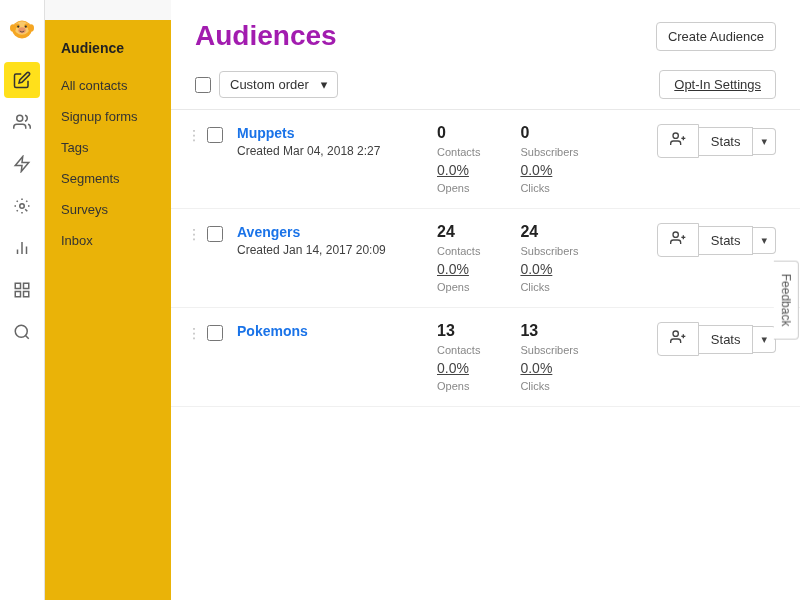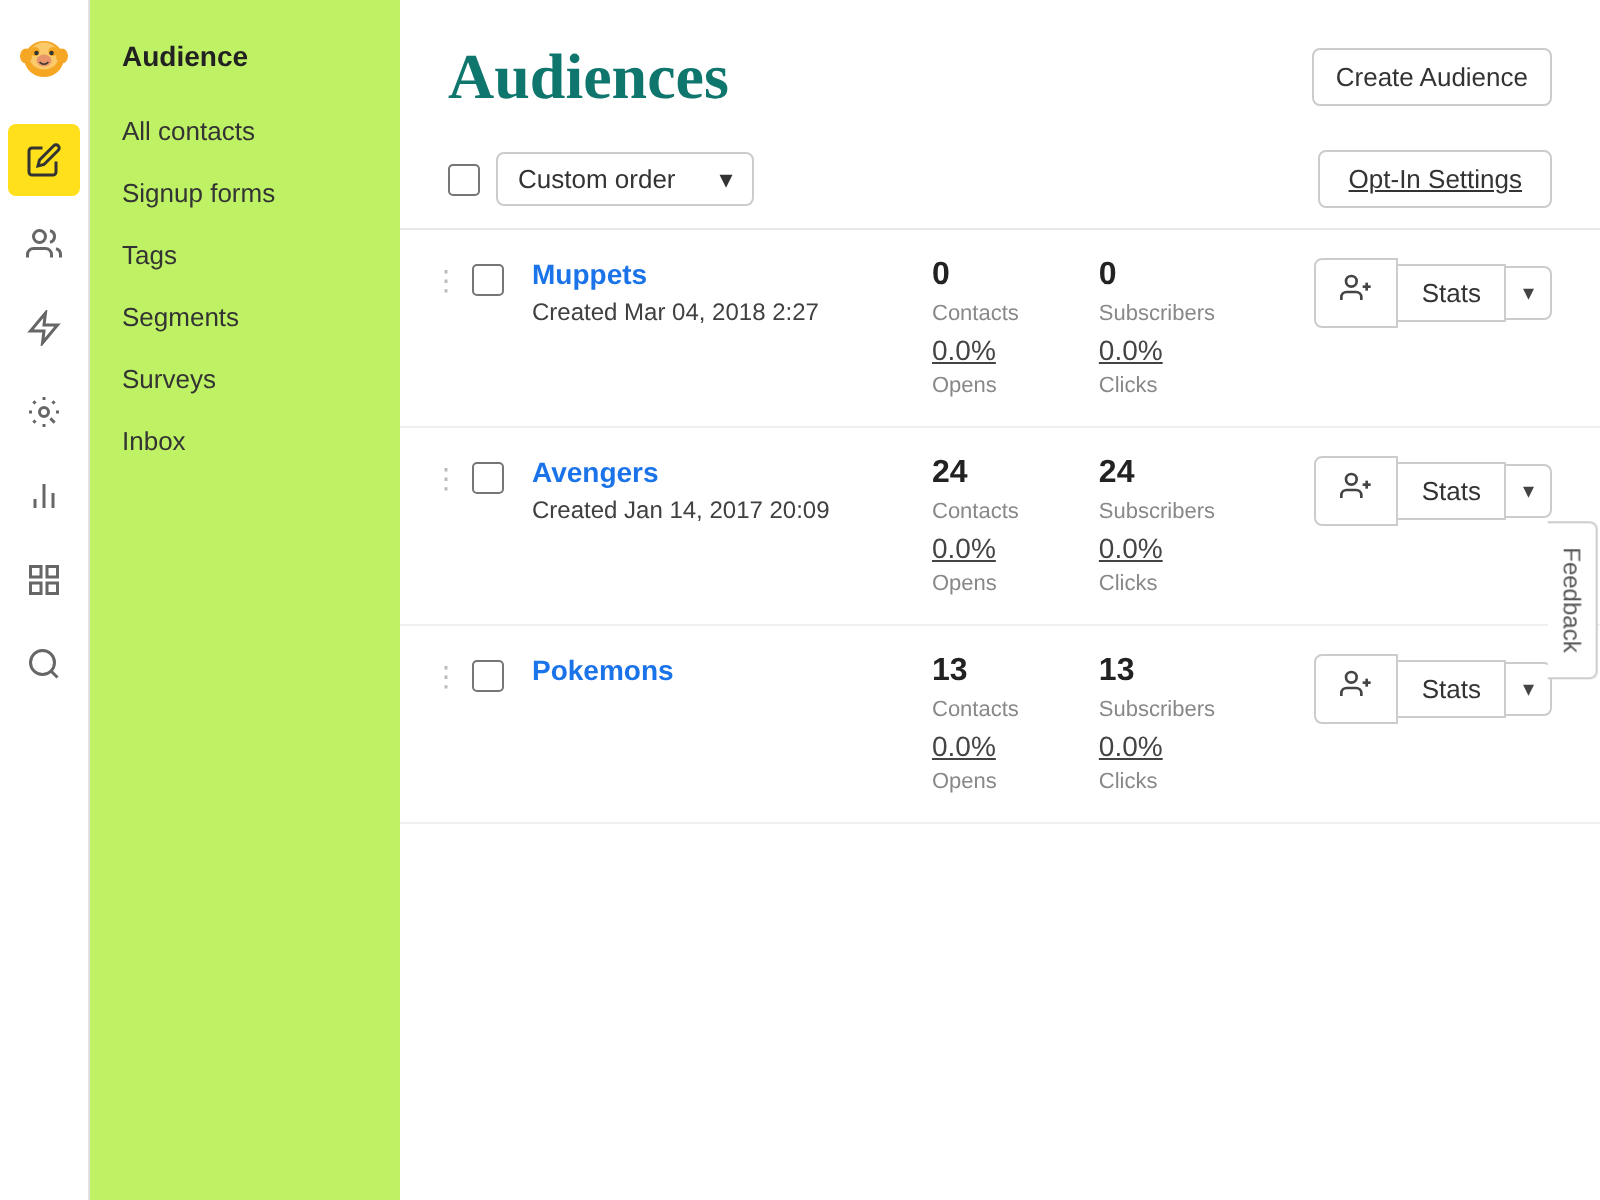--- a/index.html
+++ b/index.html
@@ -43,24 +43,25 @@
       color: #666;
       font-size: 16px;
     }
     .sidebar-icon-item.active {
       background: #ffe01b;
       color: #333;
     }
 
     
     .nav-panel {
-      width: 155px;
-      background: #bef264;
+      width: 126px;
+      background: #eab308;
       padding-top: 10px;
       flex-shrink: 0;
+      margin-top: 20px;
     }
     .nav-panel-title {
       font-weight: 700;
       font-size: 14px;
       padding: 10px 16px 14px 16px;
       color: #222;
     }
     .nav-item {
       padding: 8px 16px;
       font-size: 13px;
@@ -78,24 +79,23 @@
       overflow: hidden;
     }
 
     .main-header {
       display: flex;
       align-items: center;
       justify-content: space-between;
       padding: 20px 24px 12px 24px;
     }
     .main-title {
-      font-size: 32px;
+      font-size: 28px;
       font-weight: 700;
-      color: #0f766e;
-      font-family: Liberation Serif, serif;
+      color: #a21caf;
     }
     .create-audience-btn {
       background: #fff;
       border: 1px solid #ccc;
       border-radius: 4px;
       padding: 6px 11px;
       font-size: 13px;
       cursor: pointer;
       color: #333;
     }
@@ -119,21 +119,21 @@
     }
     .custom-order-btn {
       background: #fff;
       border: 1px solid #ccc;
       border-radius: 4px;
       padding: 5px 10px;
       font-size: 13px;
       cursor: pointer;
       display: flex;
       align-items: center;
-      gap: 22px;
+      gap: 12px;
       color: #333;
     }
 
     .opt-in-btn {
       background: #fff;
       border: 1px solid #ccc;
       border-radius: 4px;
       padding: 6px 14px;
       font-size: 13px;
       cursor: pointer;

